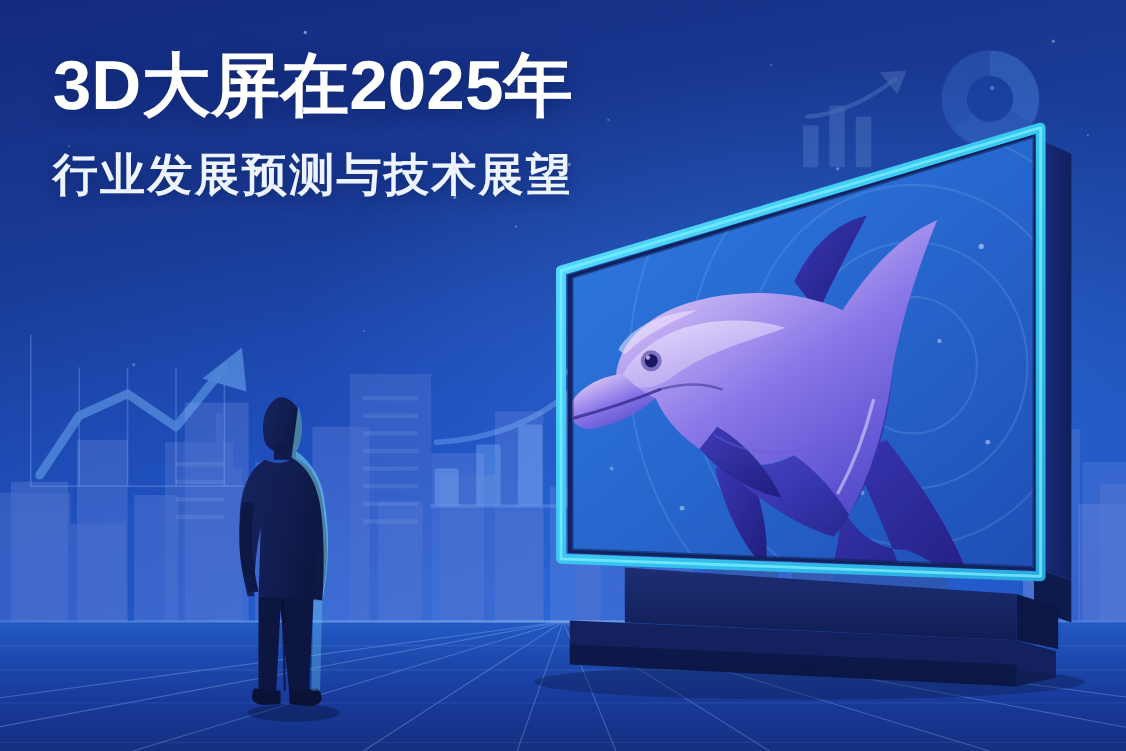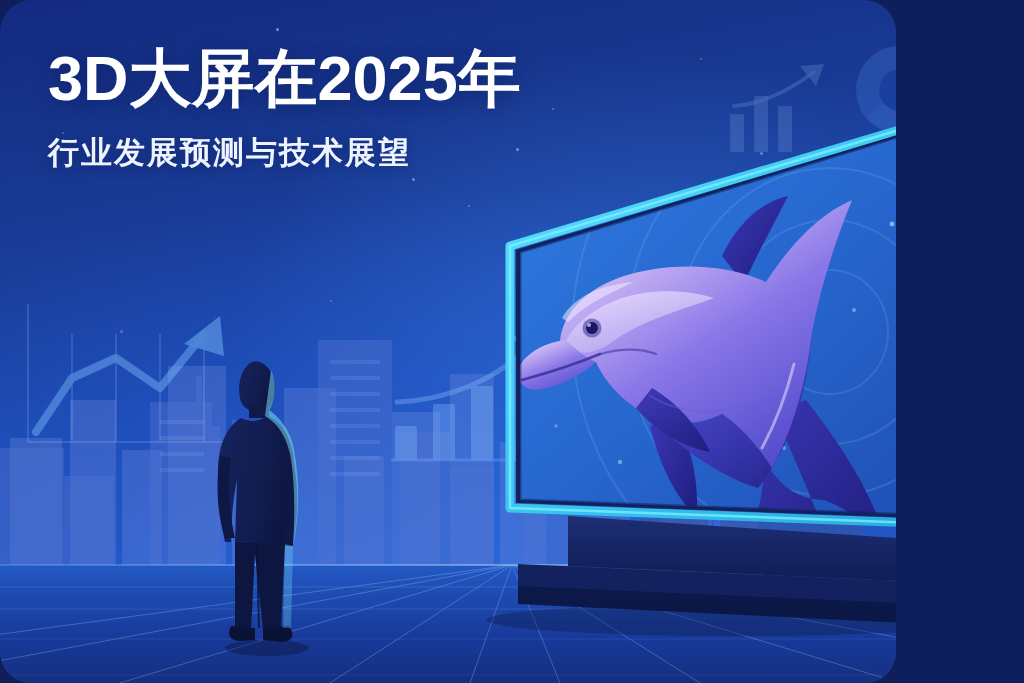--- a/index.html
+++ b/index.html
@@ -1,23 +1,22 @@
 <!DOCTYPE html>
 <html lang="zh"><head>
 <meta charset="utf-8">
 <title>3D大屏在2025年趋势如何？</title>
 <style>
   html,body{margin:0;padding:0;background:#0f1f5c;}
   #poster{
-    position:relative;width:896px;height:683px;overflow:hidden;
+    position:relative;width:1024px;height:683px;overflow:hidden;
     font-family:"Liberation Sans","DejaVu Sans",sans-serif;
     background:
       radial-gradient(120% 90% at 52% 92%, rgba(45,110,225,0.95) 0%, rgba(34,86,205,0.55) 38%, rgba(22,50,150,0.0) 72%),
       linear-gradient(170deg, #132a80 0%, #18378f 22%, #1c46a8 48%, #1f54bd 70%, #2457bf 100%);
-    border-radius: 32px;
   }
 
   
   .sky-glow{
     position:absolute;inset:0;
     background:radial-gradient(65% 55% at 72% 46%, rgba(70,150,255,0.30) 0%, rgba(70,150,255,0) 70%);
     pointer-events:none;
   }
 
   
@@ -63,21 +62,21 @@
   }
   #title-line1,#title-line2{
     display:block;
     font-size:63px;line-height:1.08;font-weight:700;letter-spacing:0px;
     text-shadow:0 3px 18px rgba(6,20,70,.45);
     white-space:nowrap;
   }
   #title-line2{margin-top:4px;}
   #subtitle{
     display:block;margin-top:22px;
-    font-size:31px;line-height:1.25;font-weight:600;letter-spacing:2px;
+    font-size:41px;line-height:1.25;font-weight:600;letter-spacing:2px;
     color:#eef4ff;white-space:nowrap;
     text-shadow:0 2px 12px rgba(6,20,70,.40);
   }
 </style>
 </head>
 <body>
 
 <div id="poster">
 
   <div class="sky-glow"></div>

